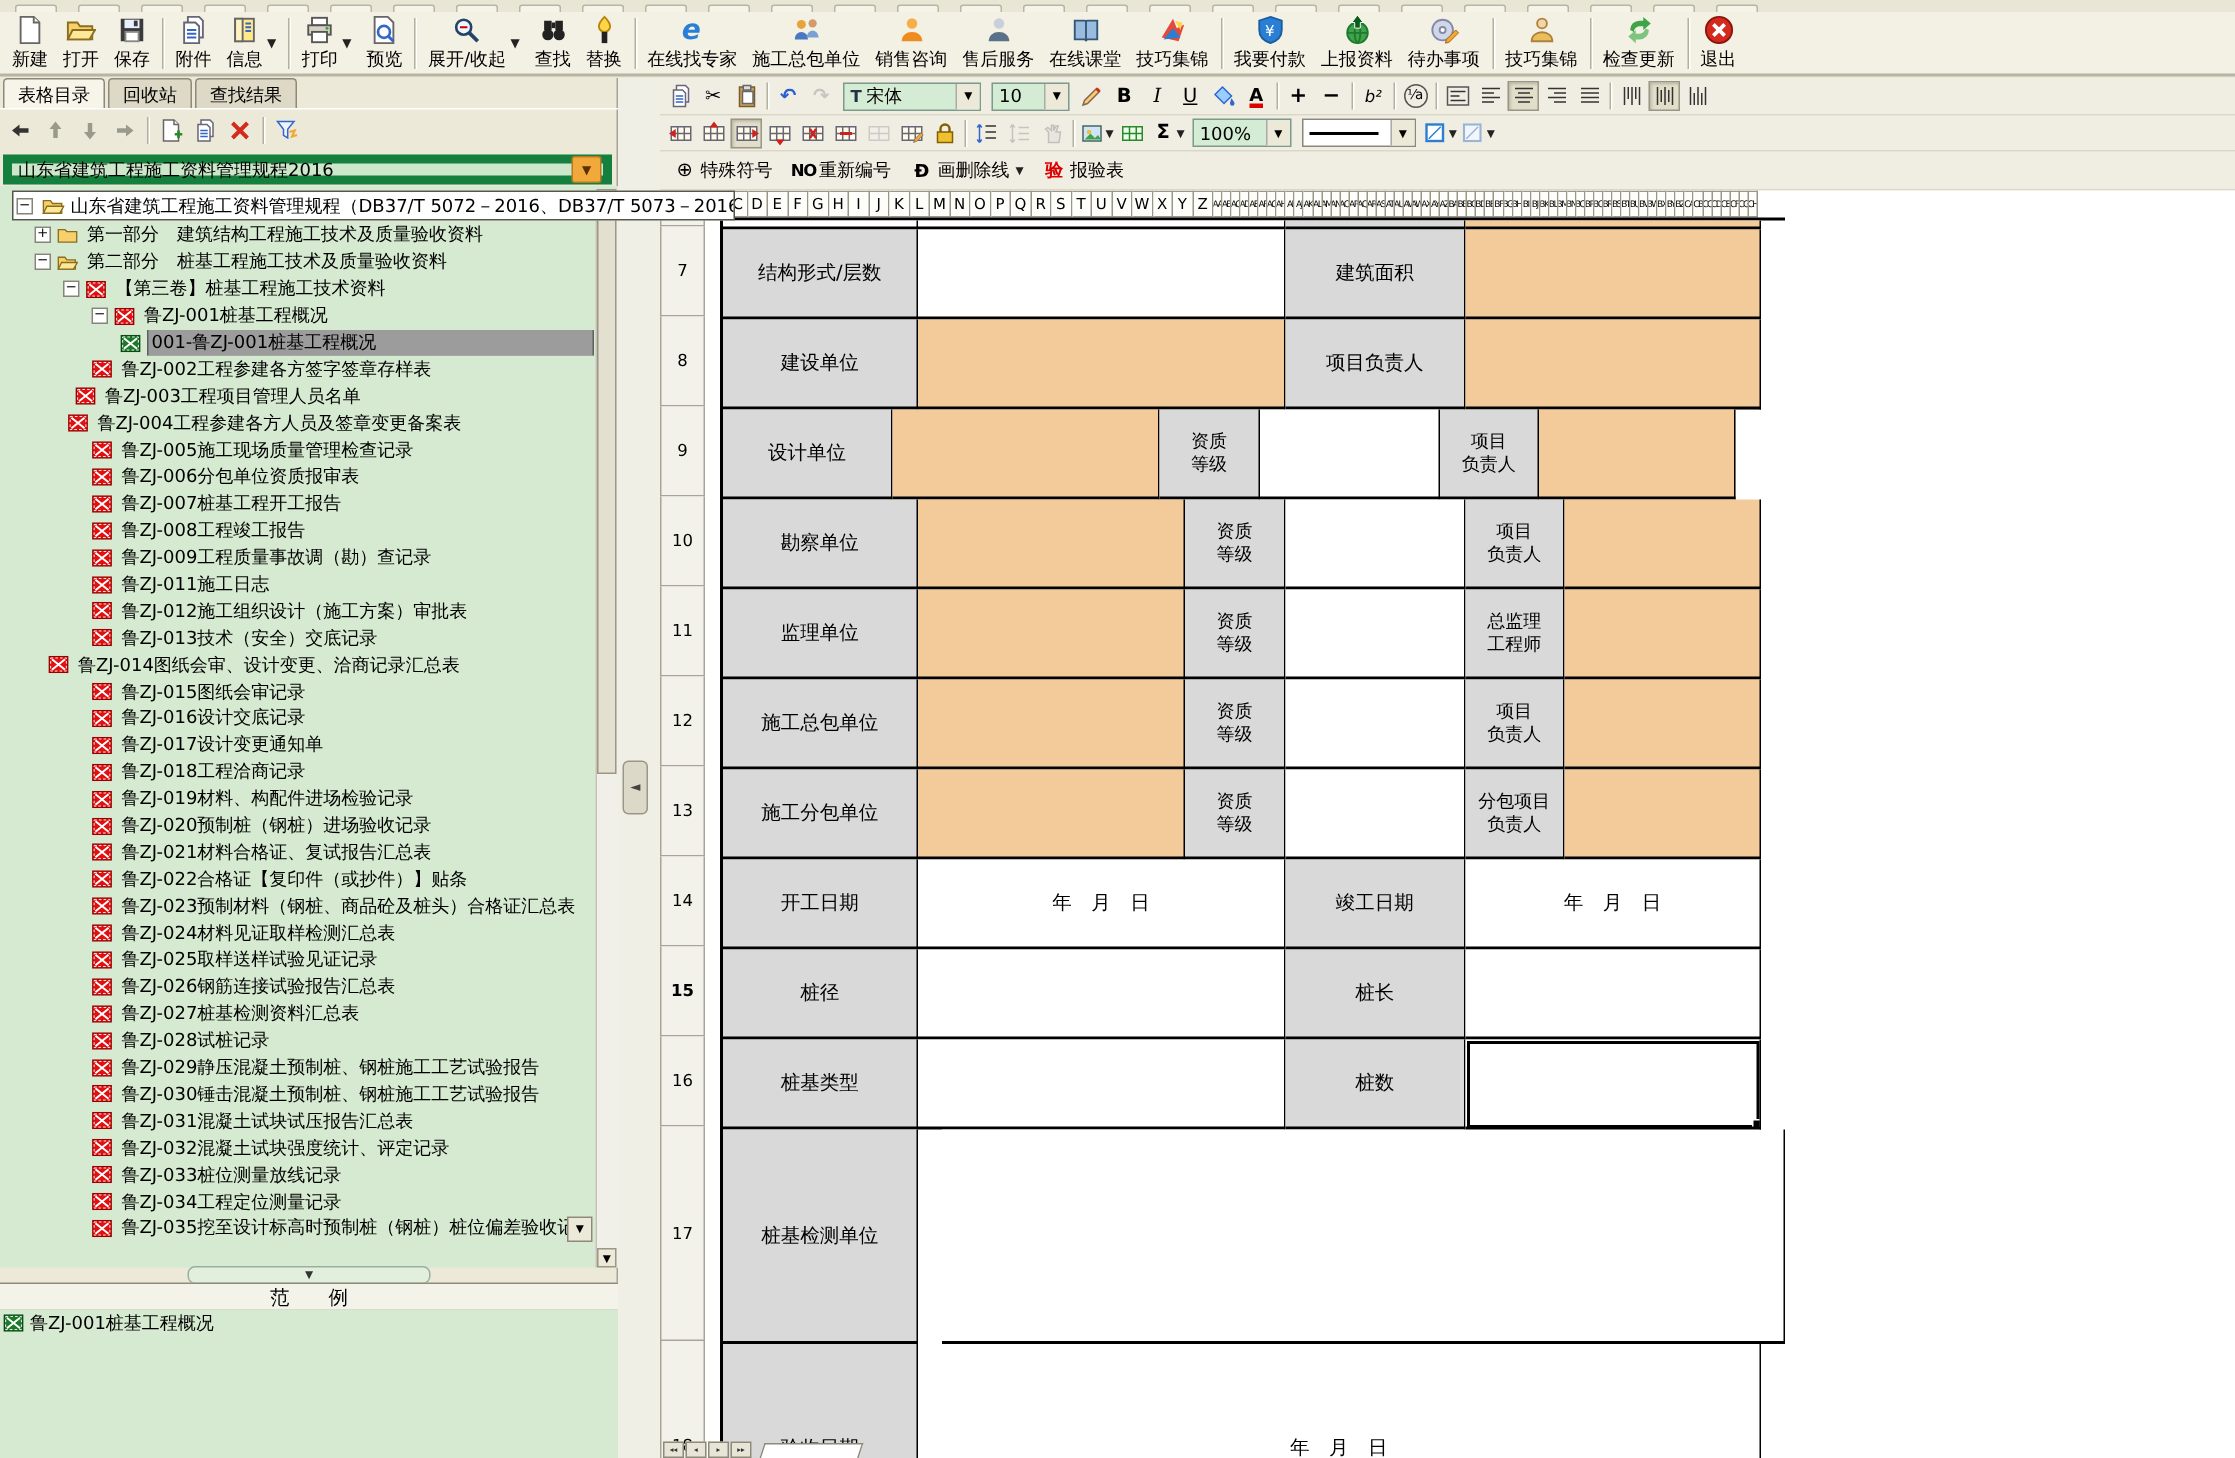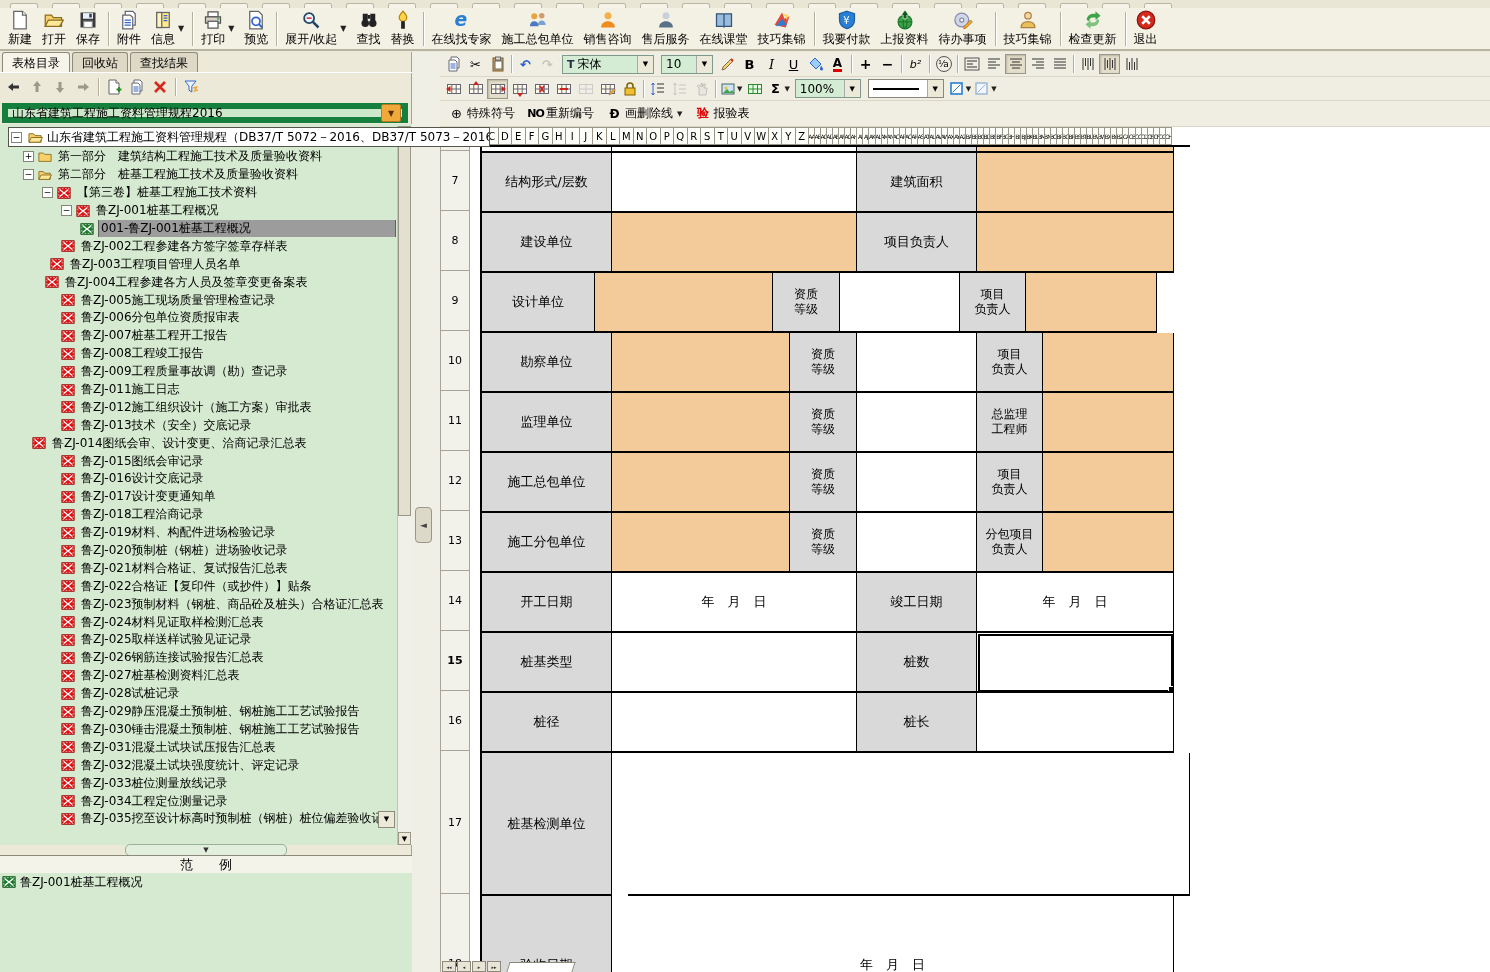--- a/index.html
+++ b/index.html
@@ -1418,30 +1418,30 @@
 负责人</div>
           <div class="cell orange" style="width: 131px;"></div>
         </div>
         <div class="grow" style="height: 60px;">
           <div class="cell label" style="width: 130px;">开工日期</div>
           <div class="cell white" style="width: 245px;">年　月　日</div>
           <div class="cell label" style="width: 120px;">竣工日期</div>
           <div class="cell white" style="width: 197px;">年　月　日</div>
         </div>
         <div class="grow" style="height: 60px;">
+          <div class="cell label" style="width: 130px;">桩径</div>
+          <div class="cell white" style="width: 245px;"></div>
+          <div class="cell label" style="width: 120px;">桩长</div>
+          <div class="cell white" style="width: 197px;"></div>
+        </div>
+        <div class="grow" style="height: 60px;">
           <div class="cell label" style="width: 130px;">桩基类型</div>
           <div class="cell white" style="width: 245px;"></div>
           <div class="cell label" style="width: 120px;">桩数</div>
           <div class="cell white selected" style="width: 197px;"></div>
-        </div>
-        <div class="grow" style="height: 60px;">
-          <div class="cell label" style="width: 130px;">桩径</div>
-          <div class="cell white" style="width: 245px;"></div>
-          <div class="cell label" style="width: 120px;">桩长</div>
-          <div class="cell white" style="width: 197px;"></div>
         </div>
         <div class="grow" style="height: 143px; gap: 16px;">
           <div class="cell label" style="width: 130px;">桩基检测单位</div>
           <div class="cell white" style="width: 562px;"></div>
         </div>
         <div class="grow" style="height: 140px;">
           <div class="cell label" style="width: 130px;">验收日期</div>
           <div class="cell white" style="width: 562px;">年　月　日</div>
         </div>
       </div>

